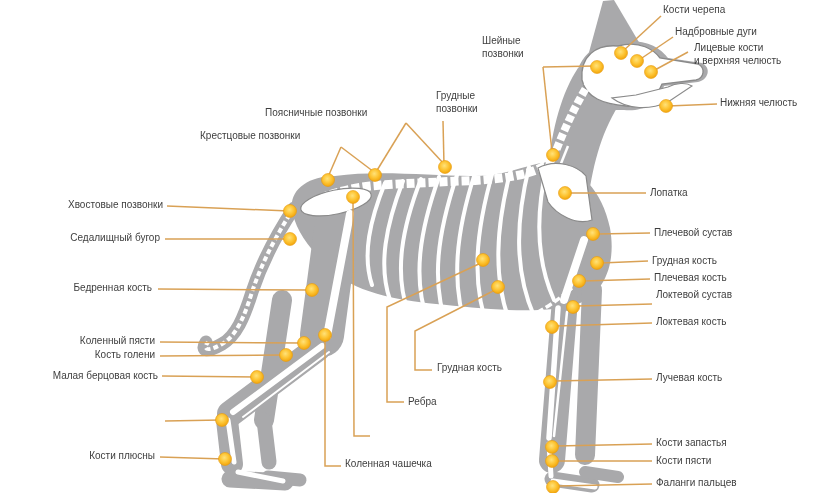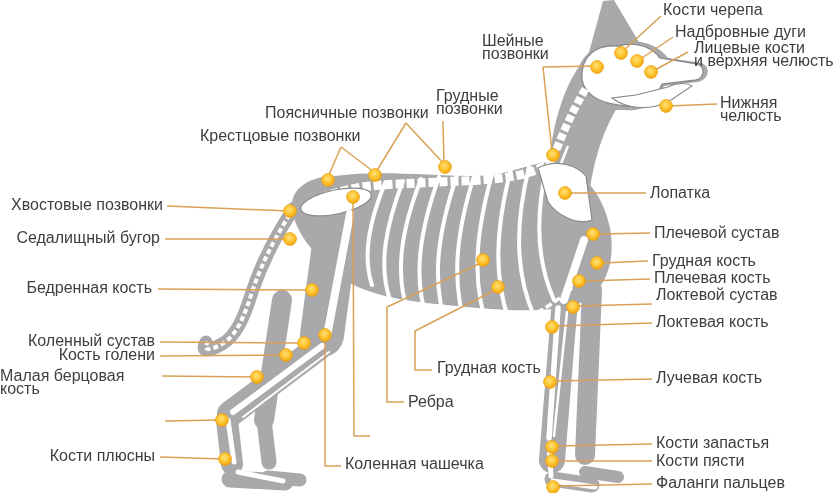--- a/index.html
+++ b/index.html
@@ -2,21 +2,21 @@
 <html><head>
 <meta charset="utf-8">
 <style>
   html,body{margin:0;padding:0;background:#ffffff;}
   #stage{
     position:relative;width:840px;height:493px;background:#ffffff;overflow:hidden;
     font-family:"Liberation Sans","DejaVu Sans",sans-serif;
   }
   #art{position:absolute;left:0;top:0;}
   .lbl{
-    position:absolute;font-size:16px;line-height:13px;color:#3e3e3e;
+    position:absolute;font-size:10px;line-height:13px;color:#3e3e3e;
     white-space:pre-line;letter-spacing:0;
   }
   .r{text-align:left;}
   .c{text-align:left;}
 </style>
 </head>
 <body>
 
 <div id="stage">
 
@@ -164,21 +164,21 @@
       <circle cx="483" cy="260" r="6.5"></circle>
       <circle cx="498" cy="287" r="6.5"></circle>
       <circle cx="353" cy="197" r="6.5"></circle>
       <circle cx="325" cy="335" r="6.5"></circle>
     </g>
   </svg>
 
   <div class="lbl r" style="right:677px;top:198px">Хвостовые позвонки</div>
   <div class="lbl r" style="right:680px;top:231px">Седалищный бугор</div>
   <div class="lbl r" style="right:688px;top:281px">Бедренная кость</div>
-  <div class="lbl r" style="right:685px;top:334px">Коленный сустав</div>
+  <div class="lbl r" style="right:685px;top:334px">Коленный пясти</div>
   <div class="lbl r" style="right:685px;top:348px">Кость голени</div>
   <div class="lbl r" style="right:682px;top:369px">Малая берцовая кость</div>
   <div class="lbl r" style="right:685px;top:449px">Кости плюсны</div>
 
   <div class="lbl" style="left:200px;top:129px">Крестцовые позвонки</div>
   <div class="lbl" style="left:265px;top:106px">Поясничные позвонки</div>
   <div class="lbl c" style="left:436px;top:89px;width:64px">Грудные
 позвонки</div>
   <div class="lbl c" style="left:482px;top:34px;width:64px">Шейные
 позвонки</div>

